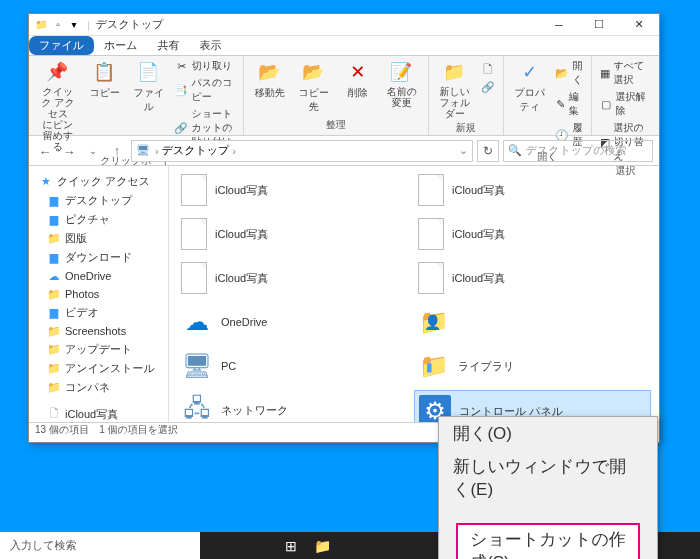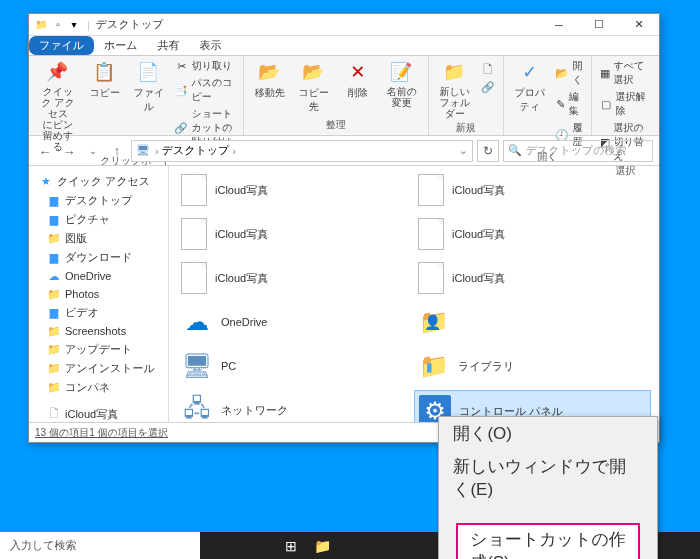--- a/index.html
+++ b/index.html
@@ -46,21 +46,21 @@
 .file-item { display: flex; align-items: center; gap: 8px; padding: 4px; font-size: 11px; color: #333; }
 .file-item.selected { background: #cde8ff; border: 1px solid #7fc4ff; }
 .file-icon { width: 32px; height: 32px; display: flex; align-items: center; justify-content: center; font-size: 24px; position: relative; flex-shrink: 0; }
 .file-icon.doc { border: 1px solid #bbb; background: #fff; width: 26px; height: 32px; }
 .file-icon.doc::before { content: ""; position: absolute; top: 0; right: 0; border-style: solid; border-width: 0 7px 7px 0; border-color: transparent #f5f5f5 transparent transparent; }
 .onedrive-icon { color: #0078d4; }
 .pc-icon { color: #5a8fc0; }
 .net-icon { color: #5a8fc0; }
 .folder-ic { color: #ffc84a; }
 .cp-ic { background: #2d7dd2; color: #fff; border-radius: 2px; }
-.status { height: 20px; border-top: 1px solid #d0d0d0; font-size: 10px; color: #555; display: flex; align-items: center; padding: 0 6px; gap: 0; text-decoration: underline; }
+.status { height: 20px; border-top: 1px solid #d0d0d0; font-size: 10px; color: #555; display: flex; padding: 0 6px; gap: 10px; }
 .context-menu { position: absolute; left: 438px; top: 416px; width: 220px; background: #f0f0f0; border: 1px solid #aaa; box-shadow: 2px 2px 6px rgba(0,0,0,.3); z-index: 100; }
 .cm-item { padding: 5px 14px; font-size: 17px; color: #333; }
 .cm-item.highlighted { border: 2px solid #e6007e; background: #fff; margin: 17px; padding: 3px 12px; }
 .cm-item.disabled { color: #999; }
 .taskbar { position: absolute; left: 0; bottom: 0; width: 700px; height: 27px; background: #222; display: flex; align-items: center; }
 .task-search { height: 27px; background: #fff; color: #555; font-size: 11px; display: flex; align-items: center; padding: 0 10px; width: 200px; }
 .task-icons { display: flex; align-items: center; margin-left: 85px; gap: 18px; }
 .task-icon { color: #fff; font-size: 14px; display: flex; align-items: center; }
 .task-icon.folder { color: #ffc84a; position: relative; }
 .task-folder-border { position: absolute; bottom: -6px; left: -3px; right: -3px; height: 1px; background: #7aa; }

